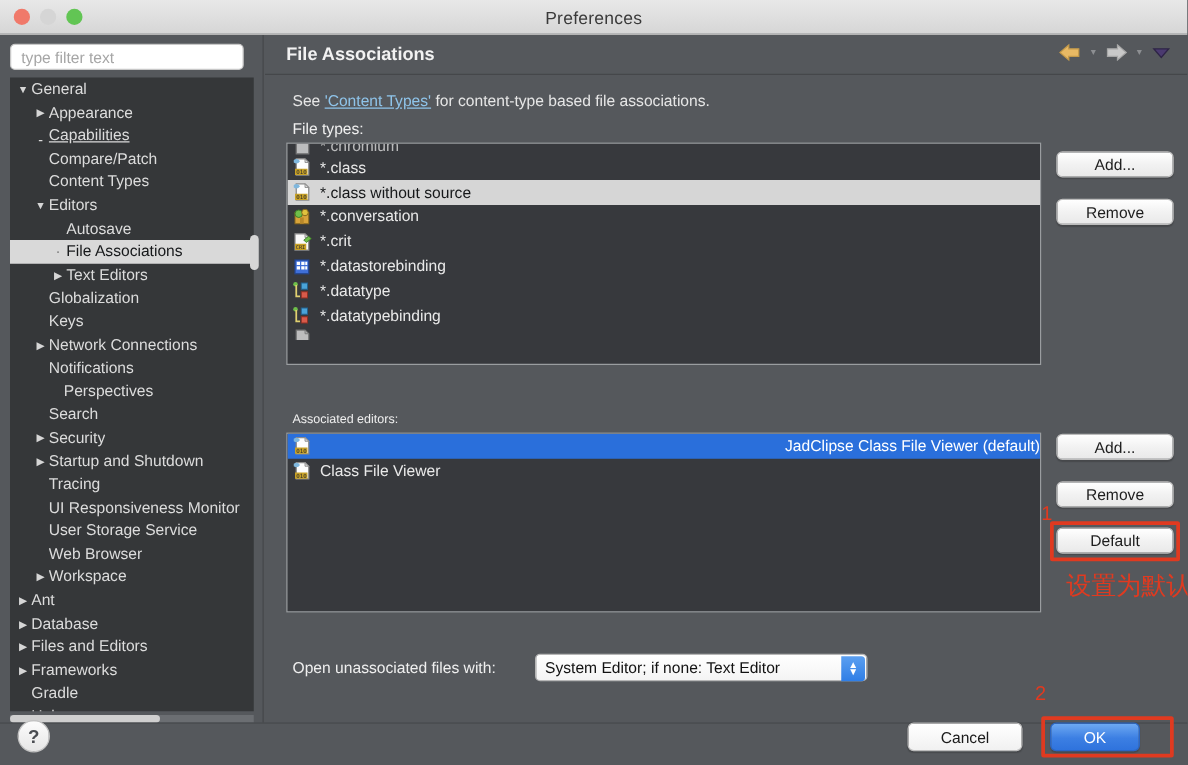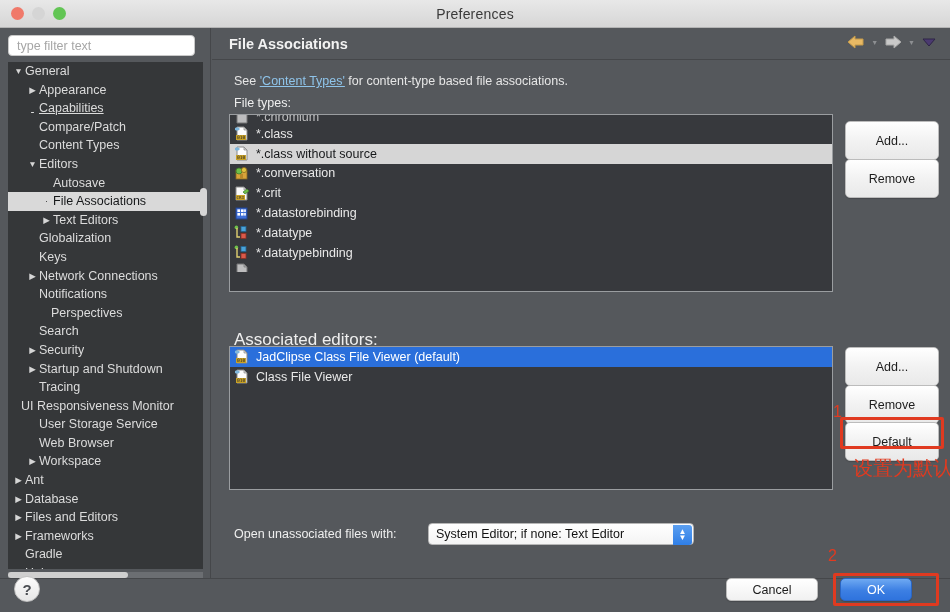--- a/index.html
+++ b/index.html
@@ -124,52 +124,52 @@
     position: absolute; left: 234px; top: 74px;
     font-size: 12.5px; color: #e6e6e6;
   }
   .see-line a { color: #8fc4ea; text-decoration: underline; }
   .label-filetypes {
     position: absolute; left: 234px; top: 96px;
     font-size: 12.5px; color: #efefef;
   }
   .label-assoceditors {
     position: absolute; left: 234px; top: 330px;
-    font-size: 17px; color: #efefef;
+    font-size: 10px; color: #efefef;
   }
 
   
   .listbox {
     position: absolute;
     background: #37393d;
     border: 1px solid #9a9da0;
     overflow: hidden;
   }
   #filetypes-list { left: 229px; top: 114px; width: 604px; height: 178px; }
   #editors-list  { left: 229px; top: 346px; width: 604px; height: 144px; }
 
   .list-row {
     height: 19.8px; display: flex; align-items: center;
     padding-left: 4px; font-size: 12.5px; color: #e9e9e9;
     white-space: nowrap;
   }
   .list-row.sel-gray { background: #d6d6d6; color: #16181a; }
-  .list-row.sel-blue { background: #2a6fdb; color: #ffffff; }
+  .list-row.sel-blue { background: #2a6fdb; color: #ffffff; justify-content: space-between; }
   .list-row.clipped-top { height: 9px; overflow: hidden; align-items: flex-end; opacity: .75; }
   .list-row.clipped-bot { height: 9px; overflow: hidden; align-items: flex-start; opacity: .75; flex-direction: column; }
   .row-icon {
     width: 16px; height: 15px; flex: 0 0 16px; margin-right: 6px;
     position: relative;
   }
   .row-icon svg { display: block; }
 
   
   .btn {
     position: absolute;
-    width: 94px; height: 39px;
+    width: 94px; height: 21px;
     border-radius: 5px;
     background: linear-gradient(to bottom, #ffffff 0%, #f2f2f2 50%, #e9e9e9 100%);
     border: 1px solid #bcbcbc;
     color: #1d1d1d; font-size: 12.5px;
     display: flex; align-items: center; justify-content: center;
     font-family: "Liberation Sans", sans-serif;
     box-shadow: 0 1px 1px rgba(0,0,0,.18);
   }
   #btn-add-filetype { left: 845px; top: 121px; }
   #btn-remove-filetype { left: 845px; top: 159px; }
@@ -339,21 +339,21 @@
           <span class="tree-label">Security</span>
         </div>
         <div class="tree-row" style="padding-left: 18px;">
           <span class="tw">▶</span>
           <span class="tree-label">Startup and Shutdown</span>
         </div>
         <div class="tree-row" style="padding-left: 18px;">
           <span class="tw blank">·</span>
           <span class="tree-label">Tracing</span>
         </div>
-        <div class="tree-row" style="">
+        <div class="tree-row" style="padding-left: 18px;">
           <span class="tw blank">·</span>
           <span class="tree-label">UI Responsiveness Monitor</span>
         </div>
         <div class="tree-row" style="padding-left: 18px;">
           <span class="tw blank">·</span>
           <span class="tree-label">User Storage Service</span>
         </div>
         <div class="tree-row" style="padding-left: 18px;">
           <span class="tw blank">·</span>
           <span class="tree-label">Web Browser</span>

